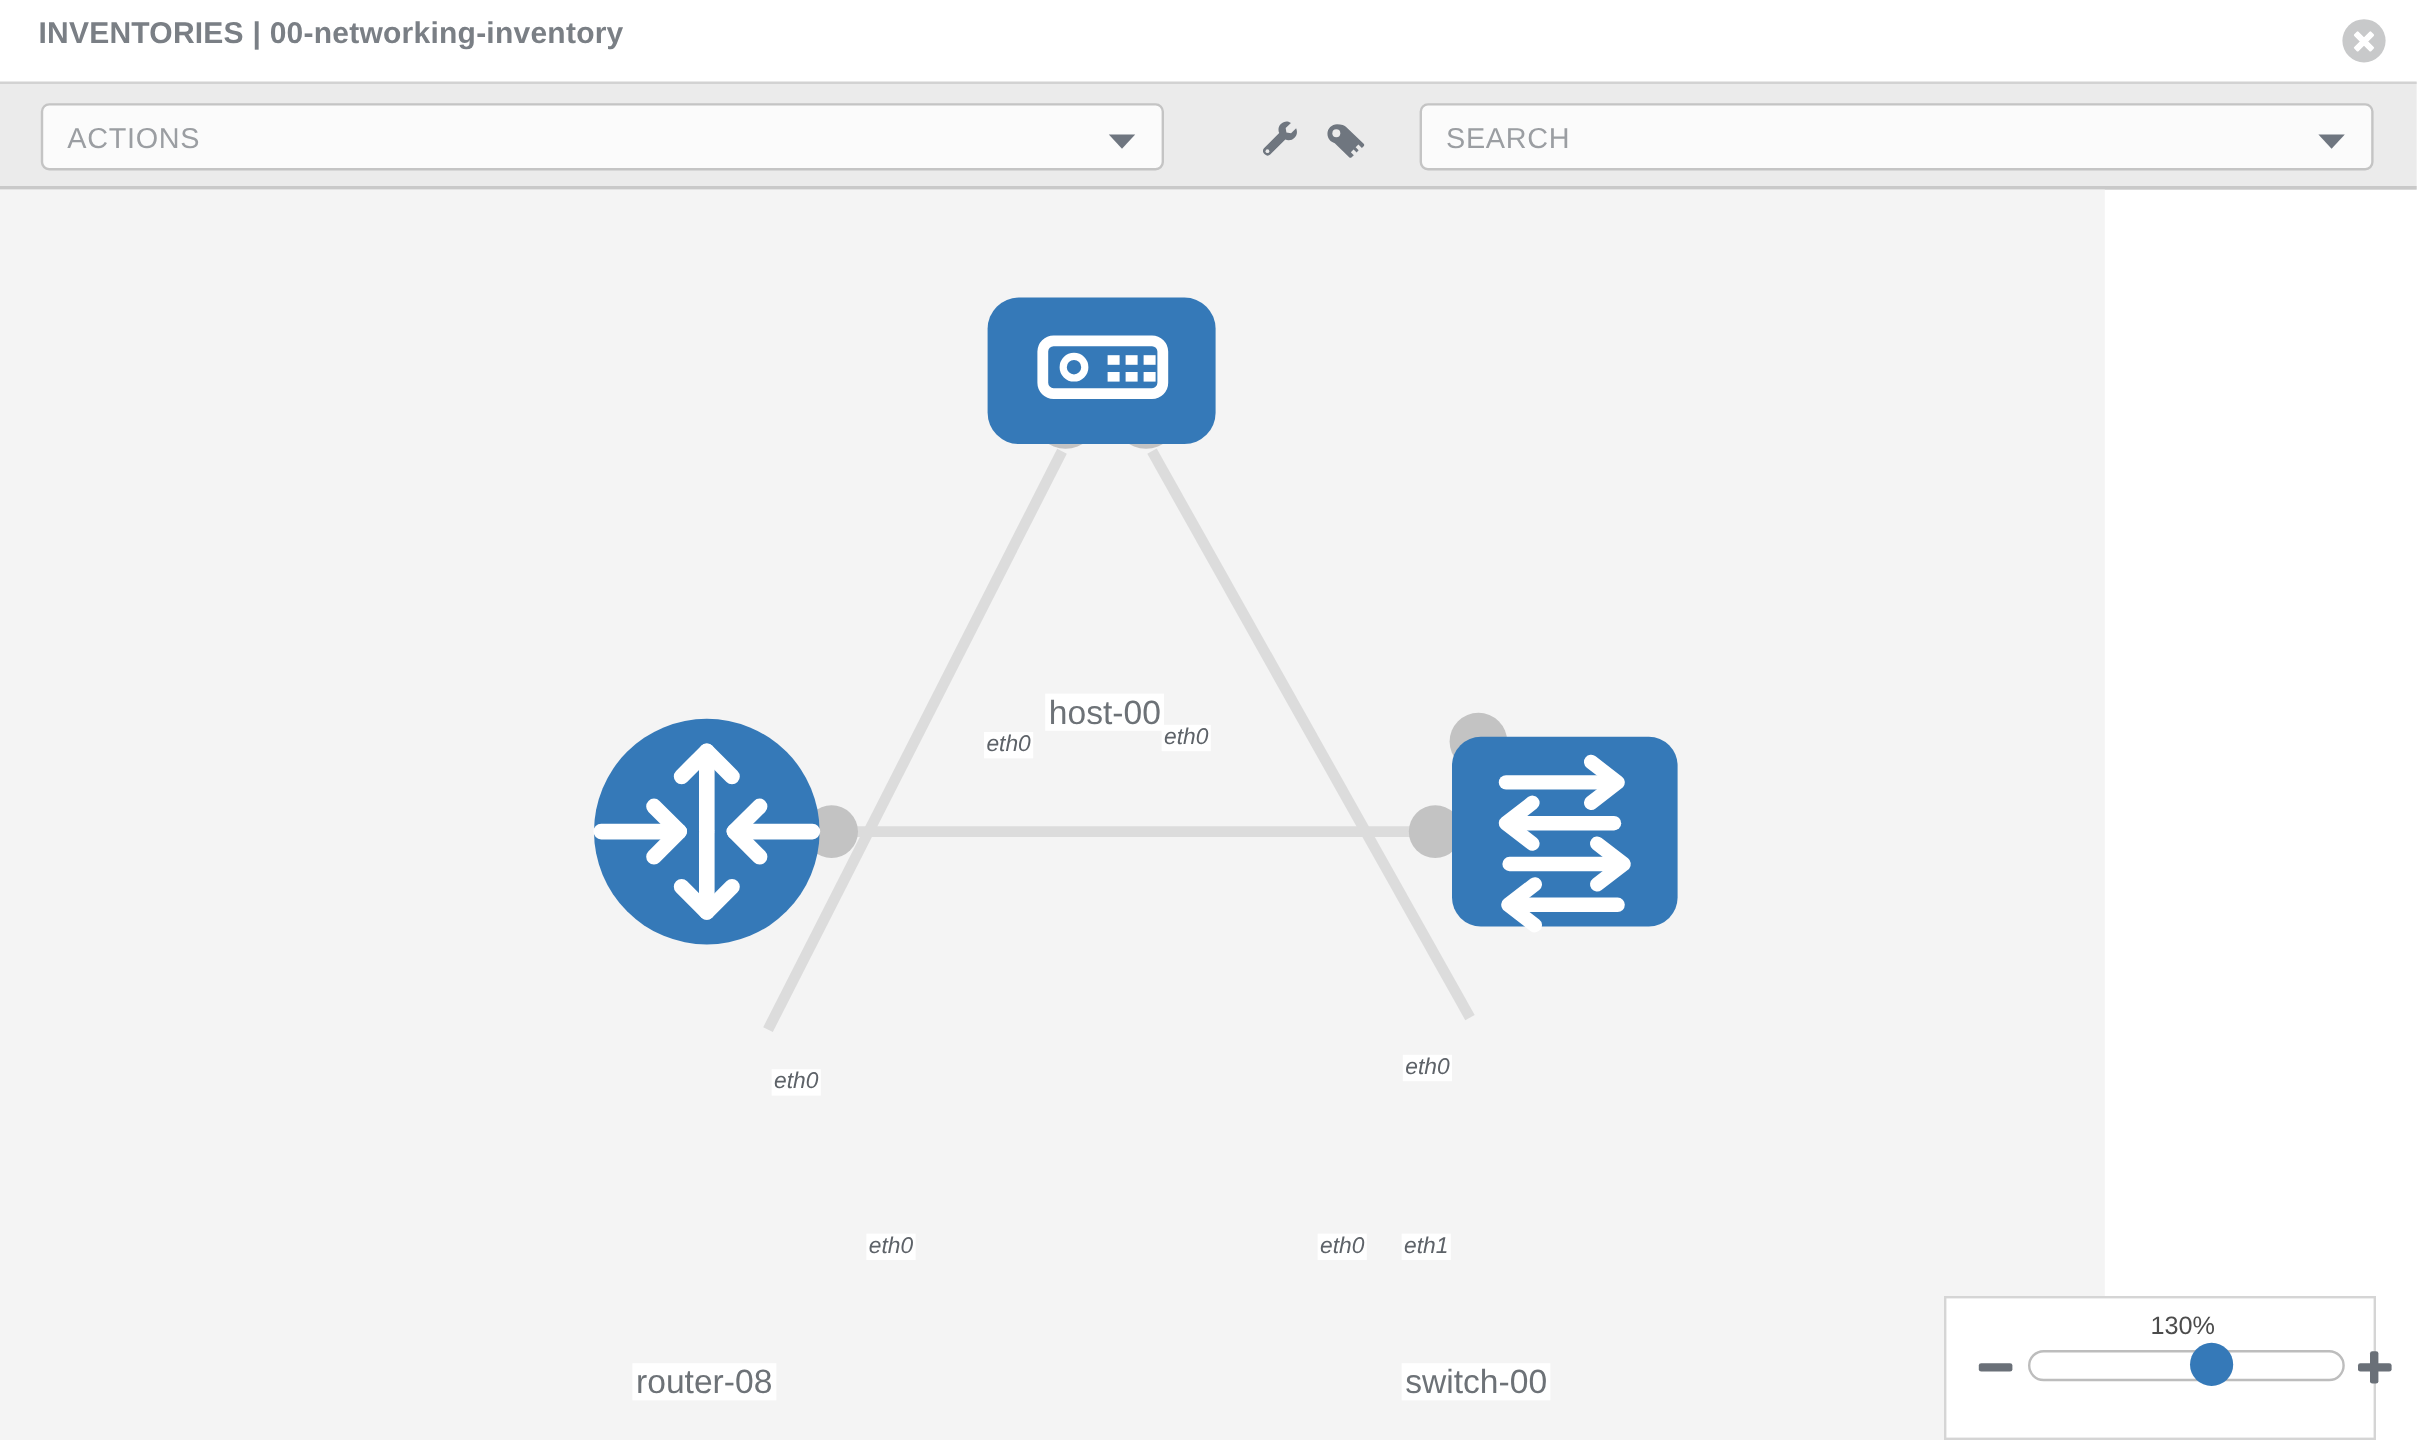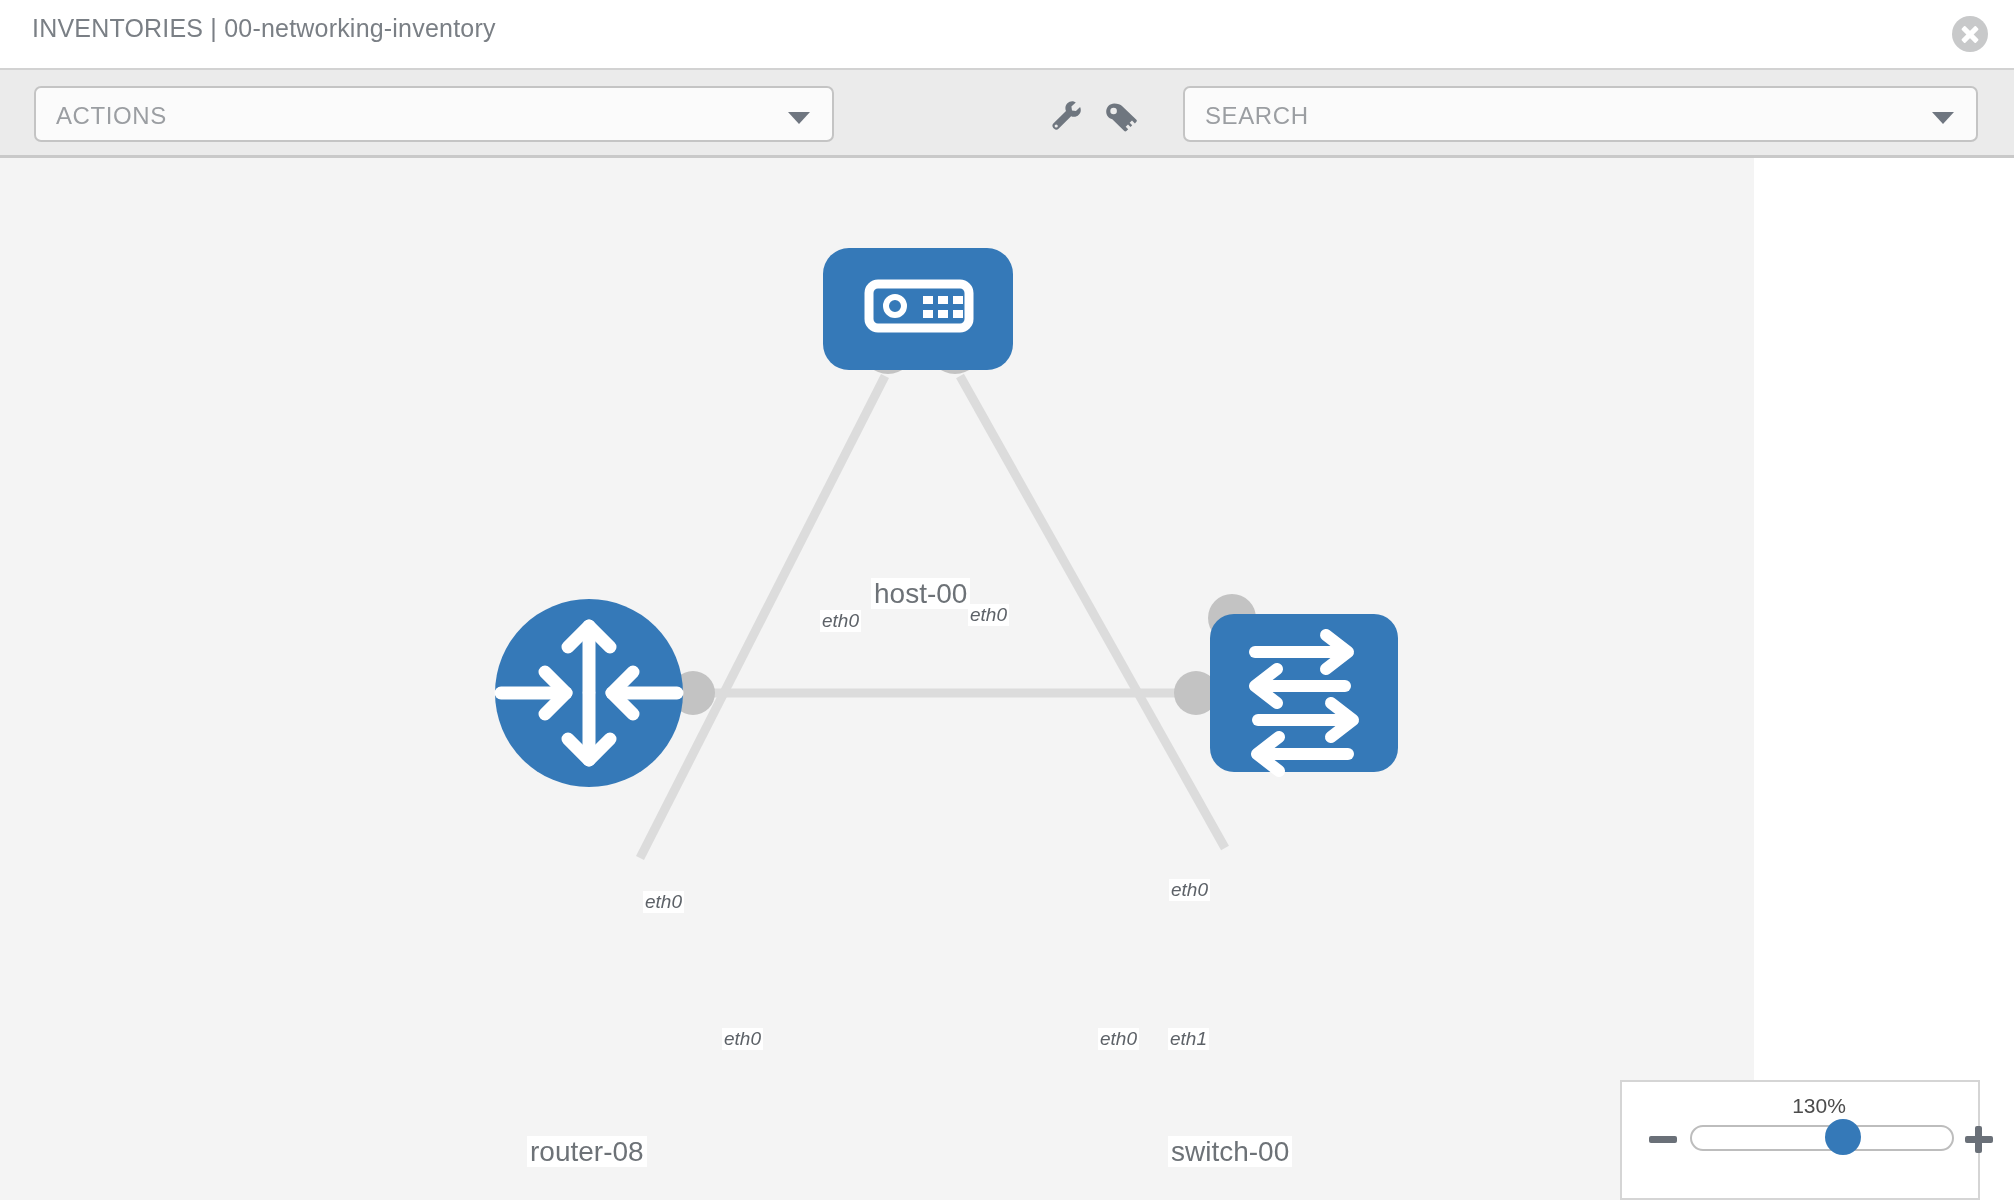--- a/index.html
+++ b/index.html
@@ -22,21 +22,21 @@
     width: 2014px;
     height: 68px;
     background: #ffffff;
     box-sizing: border-box;
   }
   #page-title {
     position: absolute;
     left: 32px;
     top: 14px;
     font-size: 25px;
-    font-weight: normal;
+    font-weight: bold;
     color: #7a7f85;
     letter-spacing: 0.2px;
     white-space: nowrap;
   }
   #close-button {
     position: absolute;
     right: 26px;
     top: 16px;
     width: 36px;
     height: 36px;
@@ -71,21 +71,21 @@
     position: absolute;
     background: #fbfbfb;
     border: 2px solid #c4c4c4;
     border-radius: 7px;
     box-sizing: border-box;
     cursor: pointer;
   }
   #actions-select {
     left: 34px;
     top: 16px;
-    width: 800px;
+    width: 936px;
     height: 56px;
   }
   #search-select {
     left: 1183px;
     top: 16px;
     width: 795px;
     height: 56px;
   }
   .ctl-label {
     position: absolute;

